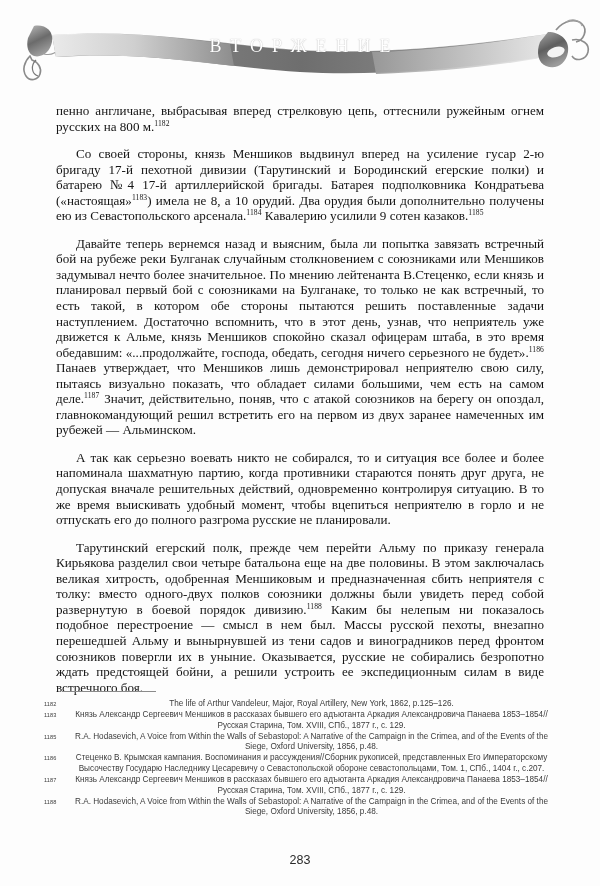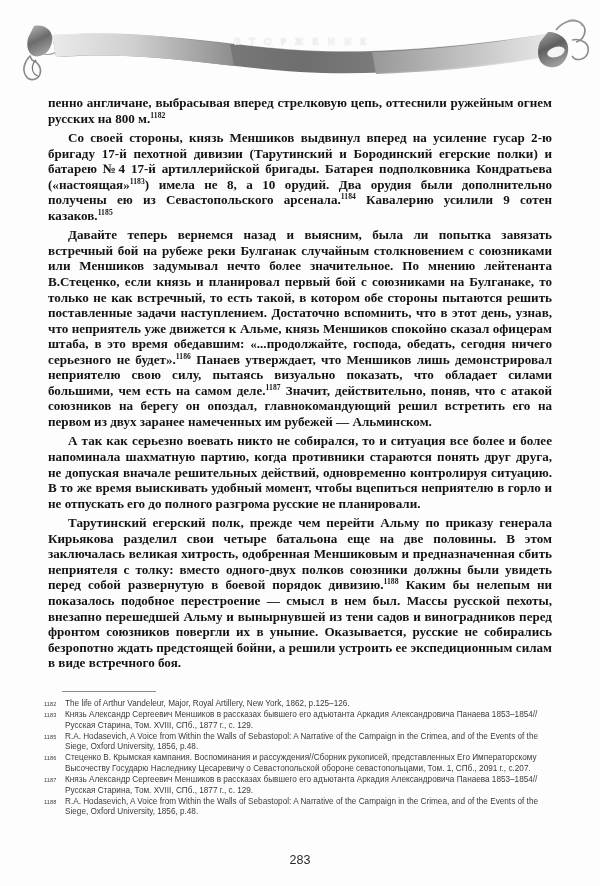--- a/index.html
+++ b/index.html
@@ -30,21 +30,21 @@
     width: 600px;
     height: 82px;
   }
   .ribbon-title {
     position: absolute;
     left: 0;
     top: 28px;
     width: 600px;
     text-align: center;
     font-family: "Liberation Serif", "DejaVu Serif", serif;
-    font-size: 10px;
+    font-size: 18px;
     letter-spacing: 9px;
     color: #ffffff;
     text-indent: 9px;
     font-weight: 400;
     text-shadow: 0 0 1px rgba(90,90,90,0.55);
     user-select: none;
   }
 
   
   .body-text {
@@ -53,23 +53,22 @@
     top: 91px;
     width: 512px;
     font-size: 13.1px;
     line-height: 15.55px;
     text-align: justify;
     text-justify: inter-word;
     hyphens: manual;
     color: #141414;
   }
   .body-text p {
-    margin: 4px;
+    margin: 12px;
     text-indent: 20px;
-    font-weight: bold;
   }
   .body-text p.cont {
     text-indent: 0;
   }
   .body-text sup {
     font-size: 7.6px;
     vertical-align: super;
     line-height: 0;
     letter-spacing: 0.1px;
   }
@@ -103,21 +102,21 @@
     width: 21px;
     font-size: 5.6px;
     line-height: 10.6px;
     padding-top: 0px;
     color: #3b3b3b;
     text-align: left;
     letter-spacing: 0.1px;
   }
   .fn-text {
     flex: 1 1 auto;
-    text-align: left;
+    text-align: center;
   }
 
   
   .page-number {
     position: absolute;
     left: 0;
     top: 853px;
     width: 600px;
     text-align: center;
     font-family: "Liberation Sans", "DejaVu Sans", sans-serif;
@@ -206,21 +205,21 @@
       <div class="fn">
         <div class="fn-num">1183</div>
         <div class="fn-text">Князь Александр Сергеевич Меншиков в рассказах бывшего его адъютанта Аркадия Александровича Панаева 1853–1854//Русская Старина, Том. XVIII, СПб., 1877 г., с. 129.</div>
       </div>
       <div class="fn">
         <div class="fn-num">1185</div>
         <div class="fn-text">R.A. Hodasevich, A Voice from Within the Walls of Sebastopol: A Narrative of the Campaign in the Crimea, and of the Events of the Siege, Oxford University, 1856, p.48.</div>
       </div>
       <div class="fn">
         <div class="fn-num">1186</div>
-        <div class="fn-text">Стеценко В. Крымская кампания. Воспоминания и рассуждения//Сборник рукописей, представленных Его Императорскому Высочеству Государю Наследнику Цесаревичу о Севастопольской обороне севастопольцами, Том. 1, СПб., 2091 г., с.207.</div>
+        <div class="fn-text">Стеценко В. Крымская кампания. Воспоминания и рассуждения//Сборник рукописей, представленных Его Императорскому Высочеству Государю Наследнику Цесаревичу о Севастопольской обороне севастопольцами, Том. 1, СПб., 1404 г., с.207.</div>
       </div>
       <div class="fn">
         <div class="fn-num">1187</div>
         <div class="fn-text">Князь Александр Сергеевич Меншиков в рассказах бывшего его адъютанта Аркадия Александровича Панаева 1853–1854//Русская Старина, Том. XVIII, СПб., 1877 г., с. 129.</div>
       </div>
       <div class="fn">
         <div class="fn-num">1188</div>
         <div class="fn-text">R.A. Hodasevich, A Voice from Within the Walls of Sebastopol: A Narrative of the Campaign in the Crimea, and of the Events of the Siege, Oxford University, 1856, p.48.</div>
       </div>
     </div>

